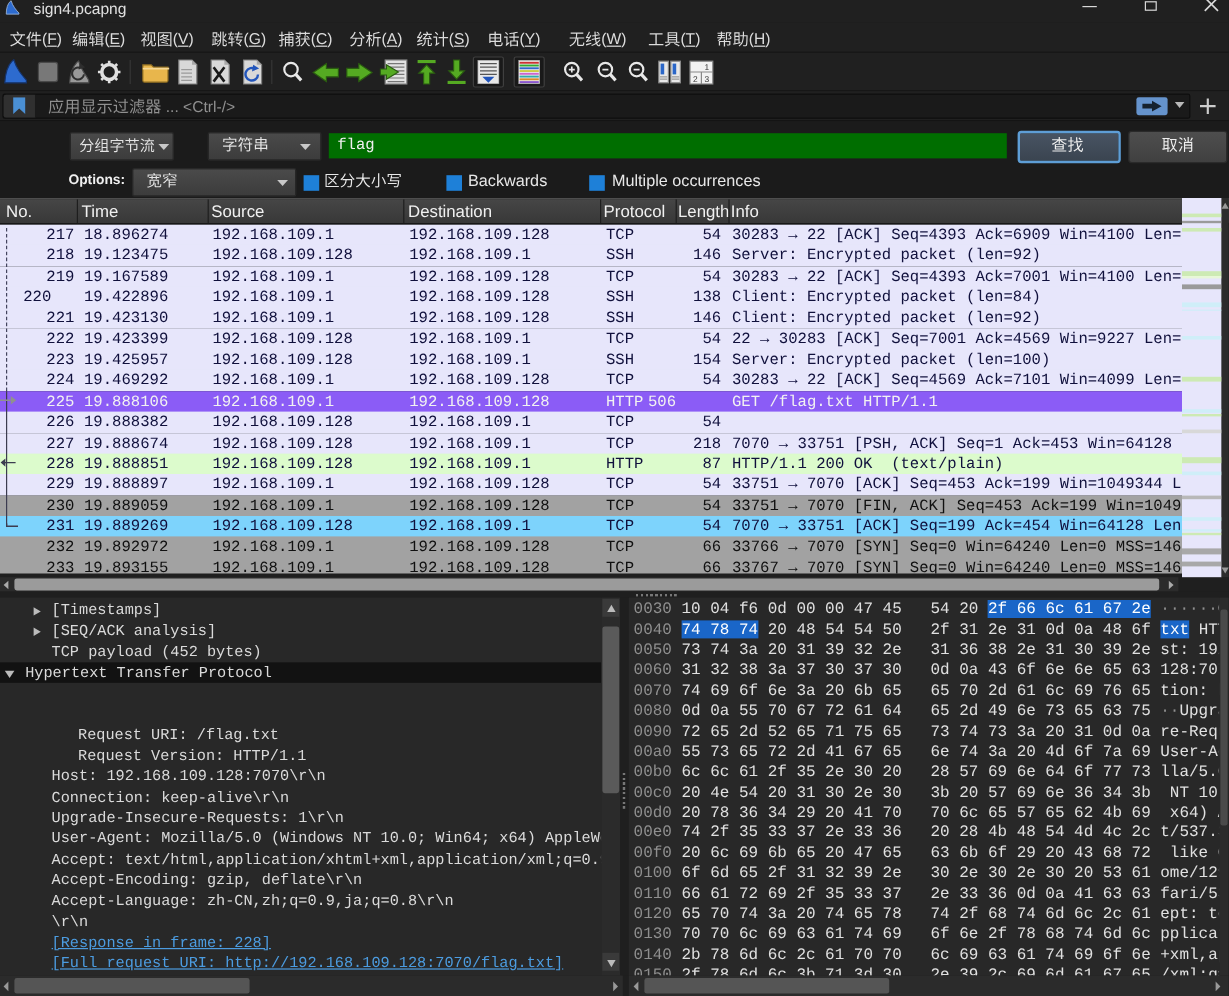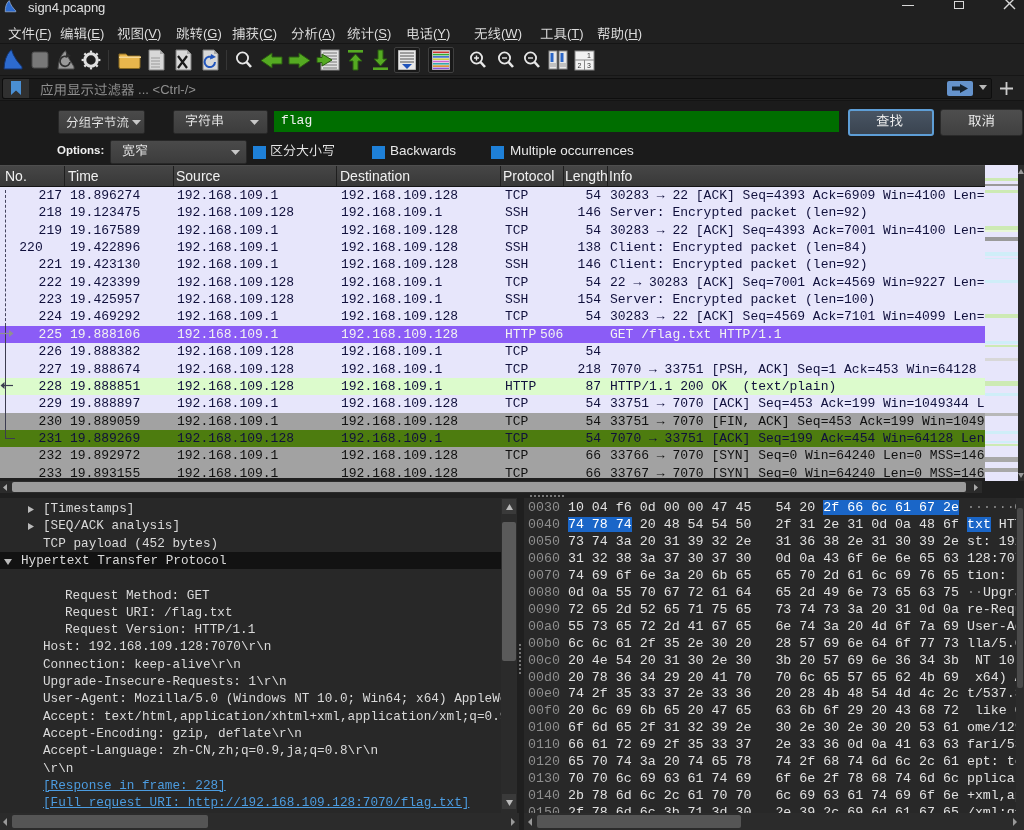--- a/index.html
+++ b/index.html
@@ -453,21 +453,21 @@
     </div>
     <div class="abs" style="left:0;top:225.55px;width:986px;height:18.05px;background:#a2a2a2;color:#101010;">
       <span class="abs" style="left:0;top:1px;width:62px;text-align:right;">230</span>
       <span class="abs" style="left:70px;top:1px;">19.889059</span>
       <span class="abs" style="left:177px;top:1px;">192.168.109.1</span>
       <span class="abs" style="left:341px;top:1px;">192.168.109.128</span>
       <span class="abs" style="left:505px;top:1px;">TCP</span>
       <span class="abs" style="left:540px;top:1px;width:61px;text-align:right;">54</span>
       <span class="abs nw" style="left:610px;top:1px;width:376px;overflow:hidden;">33751 → 7070 [FIN, ACK] Seq=453 Ack=199 Win=1049344</span>
     </div>
-    <div class="abs" style="left:0;top:242.90px;width:986px;height:18.05px;background:#4d7c0f;color:#10103c;">
+    <div class="abs" style="left:0;top:242.90px;width:986px;height:18.05px;background:#7dd3fc;color:#10103c;">
       <span class="abs" style="left:0;top:1px;width:62px;text-align:right;">231</span>
       <span class="abs" style="left:70px;top:1px;">19.889269</span>
       <span class="abs" style="left:177px;top:1px;">192.168.109.128</span>
       <span class="abs" style="left:341px;top:1px;">192.168.109.1</span>
       <span class="abs" style="left:505px;top:1px;">TCP</span>
       <span class="abs" style="left:540px;top:1px;width:61px;text-align:right;">54</span>
       <span class="abs nw" style="left:610px;top:1px;width:376px;overflow:hidden;">7070 → 33751 [ACK] Seq=199 Ack=454 Win=64128 Len=0</span>
     </div>
     <div class="abs" style="left:0;top:260.25px;width:986px;height:18.05px;background:#a2a2a2;color:#101010;">
       <span class="abs" style="left:0;top:1px;width:62px;text-align:right;">232</span>
@@ -547,21 +547,20 @@
     <div class="abs nw" style="left:0;top:2.00px;width:501px;height:17.30px;"><svg class="abs" style="left:27px;top:5px" width="8" height="9" viewBox="0 0 8 9">
         <path d="M1 1 L7 4.5 L1 8 Z" fill="#bbb"></path>
       </svg><span class="abs nw" style="left:43px;top:1px;color:#dadada;">[Timestamps]</span></div>
     <div class="abs nw" style="left:0;top:19.30px;width:501px;height:17.30px;"><svg class="abs" style="left:27px;top:5px" width="8" height="9" viewBox="0 0 8 9">
         <path d="M1 1 L7 4.5 L1 8 Z" fill="#bbb"></path>
       </svg><span class="abs nw" style="left:43px;top:1px;color:#dadada;">[SEQ/ACK analysis]</span></div>
     <div class="abs nw" style="left:0;top:36.60px;width:501px;height:17.30px;"><span class="abs nw" style="left:43px;top:1px;color:#dadada;">TCP payload (452 bytes)</span></div>
     <div class="abs nw" style="left:0;top:53.90px;width:501px;height:17.30px;background:#121212;"><svg class="abs" style="left:3px;top:6px" width="10" height="8" viewBox="0 0 10 8">
         <path d="M1 1 L9 1 L5 7 Z" fill="#bbb"></path>
       </svg><span class="abs nw" style="left:21px;top:1px;color:#dadada;">Hypertext Transfer Protocol</span></div>
-    <div class="abs nw" style="left:0;top:88.50px;width:501px;height:17.30px;"><span class="abs nw" style="left:65px;top:1px;color:#dadada;">Request Method: GET</span></div>
     <div class="abs nw" style="left:0;top:105.80px;width:501px;height:17.30px;"><span class="abs nw" style="left:65px;top:1px;color:#dadada;">Request URI: /flag.txt</span></div>
     <div class="abs nw" style="left:0;top:123.10px;width:501px;height:17.30px;"><span class="abs nw" style="left:65px;top:1px;color:#dadada;">Request Version: HTTP/1.1</span></div>
     <div class="abs nw" style="left:0;top:140.40px;width:501px;height:17.30px;"><span class="abs nw" style="left:43px;top:1px;color:#dadada;">Host: 192.168.109.128:7070\r\n</span></div>
     <div class="abs nw" style="left:0;top:157.70px;width:501px;height:17.30px;"><span class="abs nw" style="left:43px;top:1px;color:#dadada;">Connection: keep-alive\r\n</span></div>
     <div class="abs nw" style="left:0;top:175.00px;width:501px;height:17.30px;"><span class="abs nw" style="left:43px;top:1px;color:#dadada;">Upgrade-Insecure-Requests: 1\r\n</span></div>
     <div class="abs nw" style="left:0;top:192.30px;width:501px;height:17.30px;"><span class="abs nw" style="left:43px;top:1px;color:#dadada;">User-Agent: Mozilla/5.0 (Windows NT 10.0; Win64; x64) AppleWebKit</span></div>
     <div class="abs nw" style="left:0;top:209.60px;width:501px;height:17.30px;"><span class="abs nw" style="left:43px;top:1px;color:#dadada;">Accept: text/html,application/xhtml+xml,application/xml;q=0.9,im</span></div>
     <div class="abs nw" style="left:0;top:226.90px;width:501px;height:17.30px;"><span class="abs nw" style="left:43px;top:1px;color:#dadada;">Accept-Encoding: gzip, deflate\r\n</span></div>
     <div class="abs nw" style="left:0;top:244.20px;width:501px;height:17.30px;"><span class="abs nw" style="left:43px;top:1px;color:#dadada;">Accept-Language: zh-CN,zh;q=0.9,ja;q=0.8\r\n</span></div>
     <div class="abs nw" style="left:0;top:261.50px;width:501px;height:17.30px;"><span class="abs nw" style="left:43px;top:1px;color:#dadada;">\r\n</span></div>

